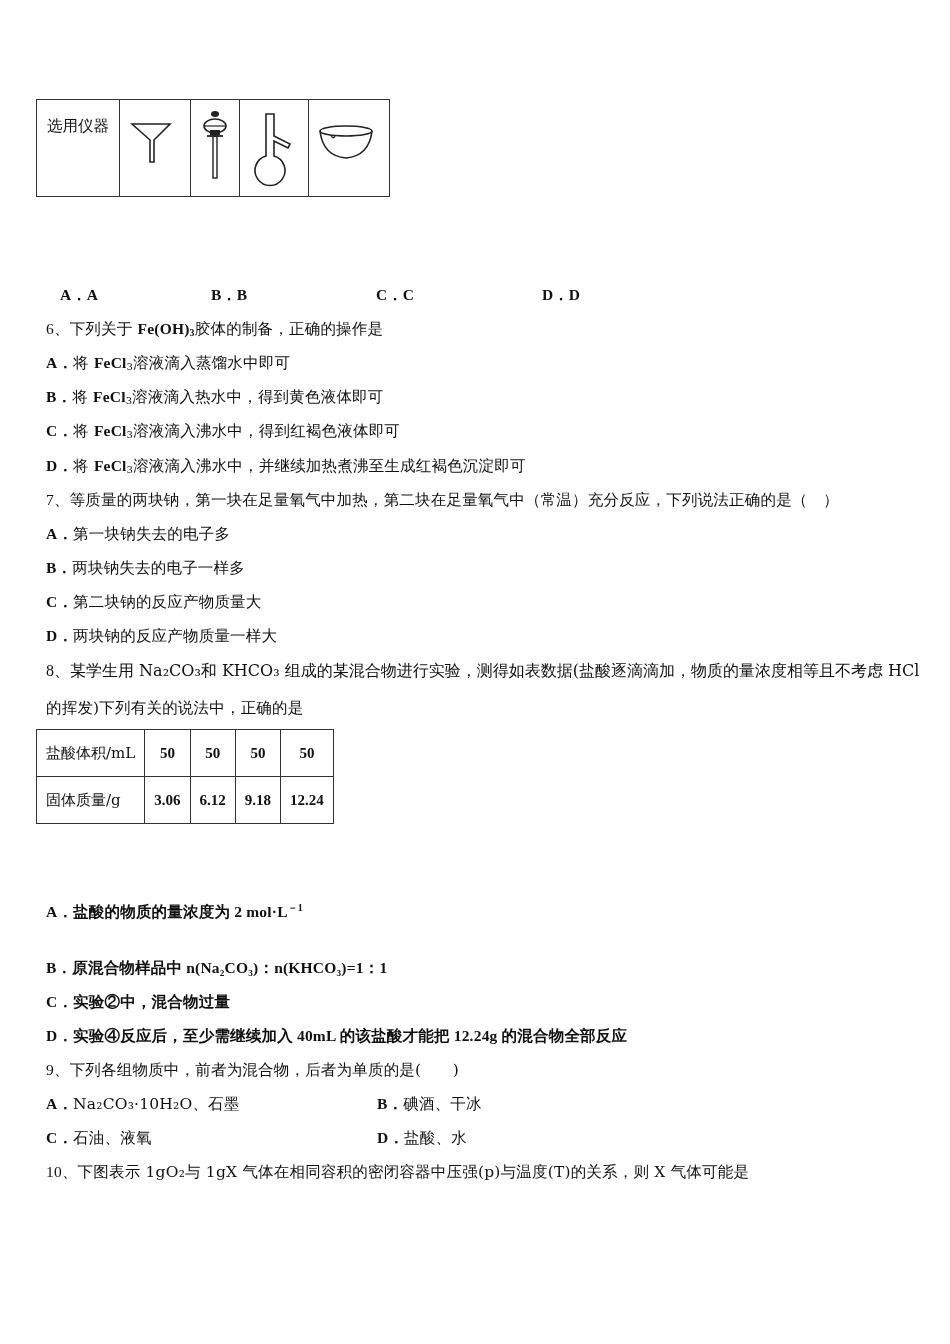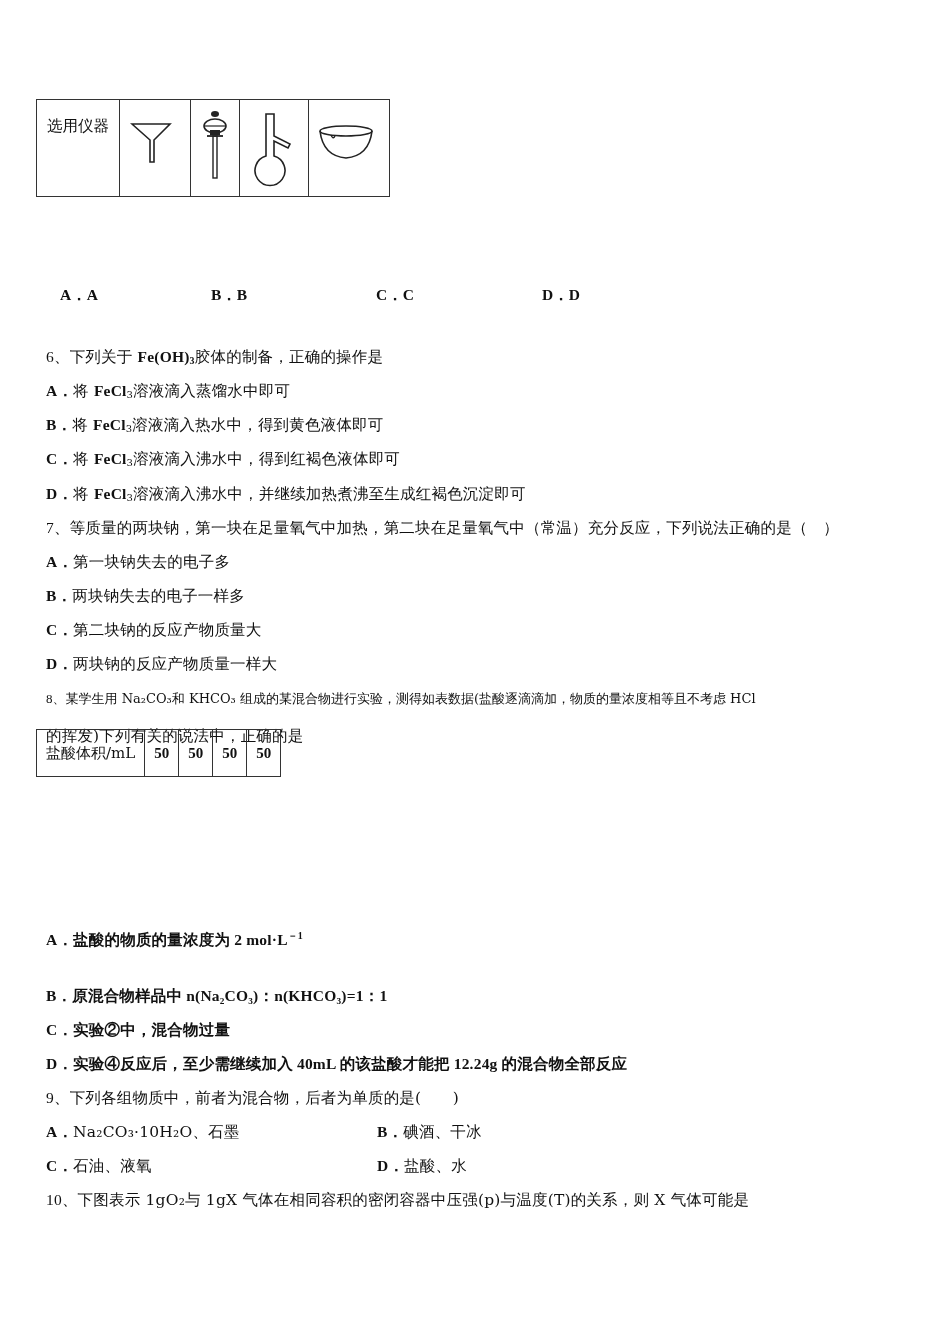--- a/index.html
+++ b/index.html
@@ -1,18 +1,18 @@
 <!DOCTYPE html>
 <html><head>
 <meta charset="utf-8">
 <style>
   html, body { margin:0; padding:0; background:#ffffff; }
   body { width:950px; height:1344px; position:relative; overflow:hidden;
          font-family: "DejaVu Serif", "Liberation Serif", serif; color:#111; }
-  .line { position:absolute; left:46px; font-size:15.5px; line-height:20px; white-space:nowrap; letter-spacing:0.2px;margin-top:28px; }
+  .line { position:absolute; left:46px; font-size:15.5px; line-height:20px; white-space:nowrap; letter-spacing:0.2px; }
   .b { font-weight:bold; font-family:"Liberation Serif", serif; }
   .qnum { font-family:"Liberation Serif", serif; }
   sub { font-size:10px; vertical-align:-2px; line-height:0; }
   sup { font-size:10px; vertical-align:6px; line-height:0; }
 
   
   table.t1 { position:absolute; left:36px; top:99px; border-collapse:collapse; }
   table.t1 td { border:1.6px solid #333; font-size:15.5px; vertical-align:top; padding:0; }
   table.t1 .hdr td { height:83px; }
   table.t1 .ins td { height:96px; }
@@ -90,35 +90,42 @@
 </div>
 
 <div class="line" style="top:490px">
   <span class="qnum">7、</span><span>等质量的两块钠，第一块在足量氧气中加热，第二块在足量氧气中（常温）充分反应，下列说法正确的是（　）</span>
 </div>
 <div class="line" style="top:524px"><span class="b">A．</span><span>第一块钠失去的电子多</span></div>
 <div class="line" style="top:558px"><span class="b">B．</span><span>两块钠失去的电子一样多</span></div>
 <div class="line" style="top:592px"><span class="b">C．</span><span>第二块钠的反应产物质量大</span></div>
 <div class="line" style="top:626px"><span class="b">D．</span><span>两块钠的反应产物质量一样大</span></div>
 
-<div class="line" style="top:661px;font-size:13px;letter-spacing:0">
+<div class="line" style="top:661px;font-size:16px;letter-spacing:0">
   <span class="qnum">8、</span><span>某学生用 Na₂CO₃和 KHCO₃ 组成的某混合物进行实验，测得如表数据(盐酸逐滴滴加，物质的量浓度相等且不考虑 HCl</span>
 </div>
 <div class="line" style="top:698px">
   <span>的挥发)下列有关的说法中，正确的是</span>
 </div>
 
 <table class="t2">
   <tbody>
   <tr>
     <td>盐酸体积/mL</td>
     <td class="num">50</td>
     <td class="num">50</td>
     <td class="num">50</td>
     <td class="num">50</td>
+  </tr>
+  <tr>
+    <td>固体质量/g</td>
+    <td class="num">3.06</td>
+    <td class="num">6.12</td>
+    <td class="num">9.18</td>
+    <td class="num">12.24</td>
   </tr>
 </tbody>
   </table>
 
 <div class="line" style="top:902px"><span class="b">A．</span><span class="b">盐酸的物质的量浓度为 2 mol·L</span><sup class="b">－1</sup></div>
 <div class="line" style="top:958px"><span class="b">B．</span><span class="b">原混合物样品中 n(Na₂CO₃)：n(KHCO₃)=1：1</span></div>
 <div class="line" style="top:992px"><span class="b">C．</span><span class="b">实验②中，混合物过量</span></div>
 <div class="line" style="top:1026px"><span class="b">D．</span><span class="b">实验④反应后，至少需继续加入 40mL 的该盐酸才能把 12.24g 的混合物全部反应</span></div>
 
 <div class="line" style="top:1060px">

